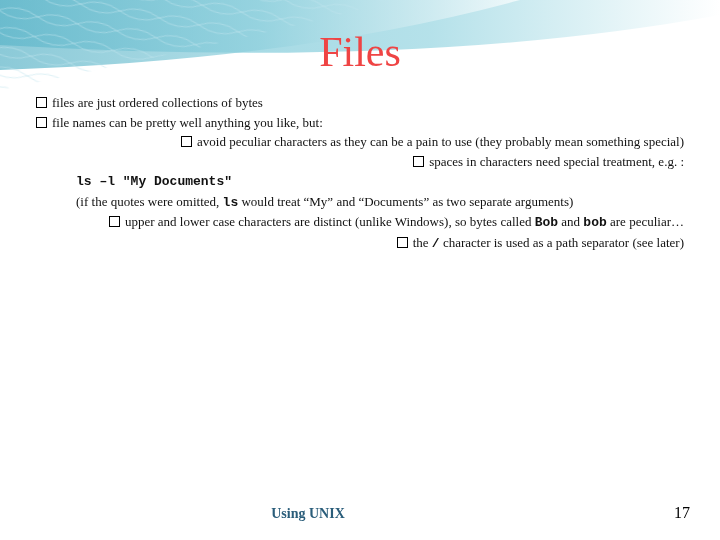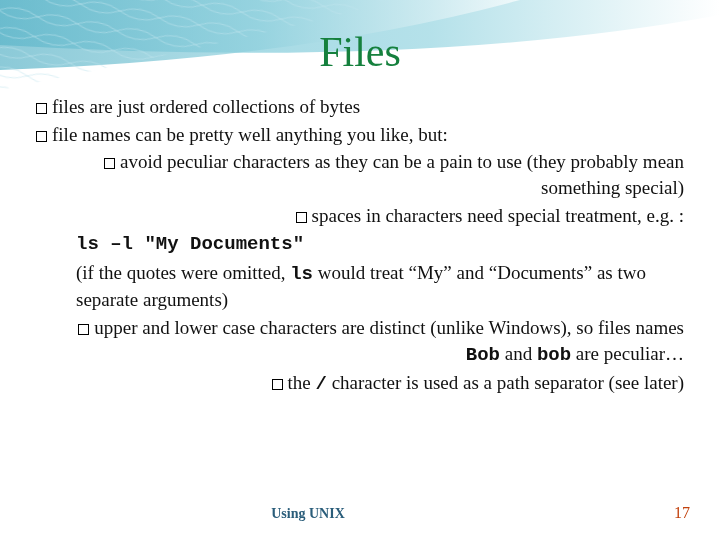--- a/index.html
+++ b/index.html
@@ -13,30 +13,30 @@
     position: absolute;
     top: 0; left: 0; width: 720px; height: 110px;
     z-index: 0;
     pointer-events: none;
   }
   .title {
     position: relative;
     z-index: 1;
     text-align: center;
     font-size: 42px;
-    color: #15803d;
+    color: #ef4444;
     padding-top: 28px;
     font-weight: normal;
     font-family: Georgia, serif;
   }
   .content {
     position: relative;
     z-index: 1;
     padding: 18px 36px 0 36px;
-    font-size: 19px;
+    font-size: 13px;
     line-height: 1.35;
     color: #111;
   }
   .bullet-l1 {
     margin-bottom: 2px;
   }
   .bullet-l2 {
     padding-left: 22px;
     margin-bottom: 2px;
     text-align: right;
@@ -65,21 +65,21 @@
     text-align: center;
     font-size: 14px;
     font-weight: bold;
     color: #2a5d7a;
   }
   .pagenum {
     position: absolute;
     bottom: 18px;
     right: 30px;
     font-size: 16px;
-    color: #c2410c;
+    color: #000000;
   }
 </style>
 </head>
 <body>
 
 <svg class="bg-swoosh" viewBox="0 0 720 110" preserveAspectRatio="none">
   <defs>
     <linearGradient id="g1" x1="0" y1="0" x2="1" y2="0">
       <stop offset="0%" stop-color="#7fc8d8"></stop>
       <stop offset="60%" stop-color="#a8dce6"></stop>
@@ -122,21 +122,21 @@
 
   <div class="continuation-l2">
     <span class="mono">ls –l "My Documents"</span>
   </div>
 
   <div class="continuation-l2">
     <span>(if the quotes were omitted, </span><span class="mono">ls</span><span> would treat “My” and “Documents” as two separate arguments)</span>
   </div>
 
   <div class="bullet-l2">
-    <span class="box"></span><span>upper and lower case characters are distinct (unlike Windows), so files names </span><span class="mono">Bob</span><span> and </span><span class="mono">bob</span><span> are peculiar…</span>
+    <span class="box"></span><span>upper and lower case characters are distinct (unlike Windows), so bytes called </span><span class="mono">Bob</span><span> and </span><span class="mono">bob</span><span> are peculiar…</span>
   </div>
 
 
   <div class="bullet-l2">
     <span class="box"></span><span>the </span><span class="mono">/</span><span> character is used as a </span><span class="italic">path separator</span><span> (see later)</span>
   </div>
 
 </div>
 
 <div class="footer">Using UNIX</div>

